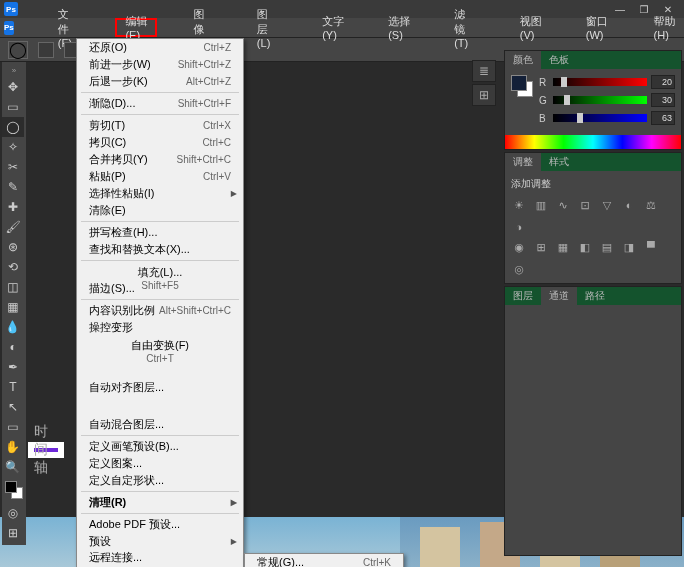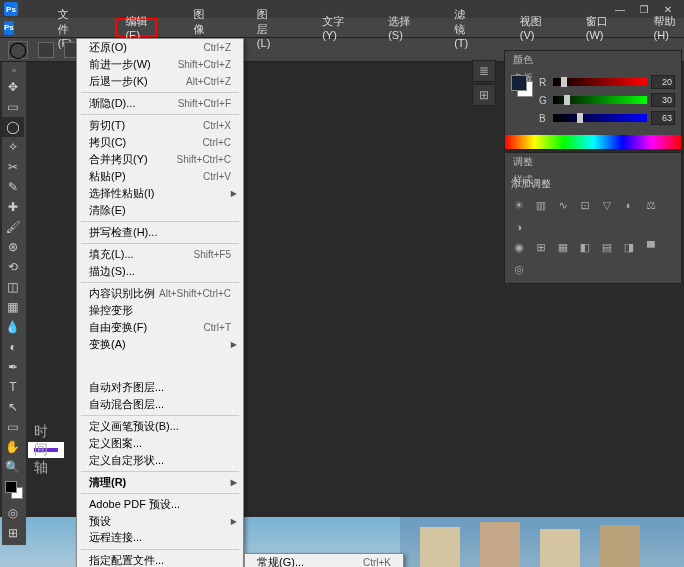--- a/index.html
+++ b/index.html
@@ -45,21 +45,21 @@
   .dd-short { color: #666; font-size: 10px; }
   .dd-item .label { flex: 1; }
   
   
   .submenu { position: absolute; left: 244px; top: 553px; width: 160px; background: #f0f0f0; border: 1px solid #888; box-shadow: 2px 2px 4px rgba(0,0,0,0.4); z-index: 101; }
   .submenu .dd-item { position: relative; }
   
   
   .right { position: absolute; right: 2px; top: 50px; width: 178px; display: flex; flex-direction: column; gap: 2px; }
   .panel { background: #454545; border: 1px solid #222; }
-  .panel-tabs { display: flex; background: #14532d; height: 18px; flex-direction: column; }
+  .panel-tabs { display: flex; background: #14532d; height: 18px; }
   .ptab { color: #bbb; font-size: 10px; padding: 2px 8px; cursor: pointer; }
   .ptab.active { background: #454545; }
   
   .color-body { padding: 6px; display: flex; gap: 6px; }
   .color-swatches { width: 22px; height: 22px; position: relative; }
   .color-swatches .fg { width: 16px; height: 16px; background: #132038; border: 1px solid #888; position: absolute; top: 0; left: 0; z-index: 2; }
   .color-swatches .bg { width: 16px; height: 16px; background: #fff; border: 1px solid #888; position: absolute; bottom: 0; right: 0; }
   .sliders { flex: 1; display: flex; flex-direction: column; gap: 4px; }
   .slider-row { display: flex; align-items: center; gap: 4px; }
   .slider-row .lbl { width: 10px; color: #ccc; font-size: 10px; }
@@ -201,47 +201,47 @@
     <div class="dd-item sub" style="position: relative;">
       <span class="label">选择性粘贴(I)</span>
     </div>
     <div class="dd-item" style="position: relative;">
       <span class="label">清除(E)</span>
     </div>
     <div class="dd-sep"></div>
     <div class="dd-item" style="position: relative;">
       <span class="label">拼写检查(H)...</span>
     </div>
-    <div class="dd-sep"></div>
-    <div class="dd-item" style="position: relative;">
+    <div class="dd-item" style="position: relative;">
+      <span class="label">查找和替换文本(X)...</span>
+    </div>
+    <div class="dd-sep"></div>
+    <div class="dd-item" style="position: relative; flex-direction: column;">
       <span class="label">填充(L)...</span>
       <span class="dd-short">Shift+F5</span>
     </div>
     <div class="dd-item" style="position: relative; justify-content: center;">
       <span class="label">描边(S)...</span>
     </div>
     <div class="dd-sep"></div>
     <div class="dd-item" style="position: relative;">
       <span class="label">内容识别比例</span>
       <span class="dd-short">Alt+Shift+Ctrl+C</span>
     </div>
     <div class="dd-item" style="position: relative;">
       <span class="label">操控变形</span>
     </div>
-    <div class="dd-item" style="position: relative;">
+    <div class="dd-item" style="position: relative; flex-direction: column;">
       <span class="label">自由变换(F)</span>
       <span class="dd-short">Ctrl+T</span>
     </div>
-    <div class="dd-item sub" style="position: relative;">
-      <span class="label">变换(A)</span>
-    </div>
     <div class="dd-item" style="position: relative; margin-top: 26px;">
       <span class="label">自动对齐图层...</span>
     </div>
-    <div class="dd-item" style="position: relative;">
+    <div class="dd-item" style="position: relative; margin-top: 20px;">
       <span class="label">自动混合图层...</span>
     </div>
     <div class="dd-sep"></div>
     <div class="dd-item" style="position: relative;">
       <span class="label">定义画笔预设(B)...</span>
     </div>
     <div class="dd-item" style="position: relative;">
       <span class="label">定义图案...</span>
     </div>
     <div class="dd-item" style="position: relative;">
@@ -340,20 +340,28 @@
         <div class="adj-icon">▦</div>
         <div class="adj-icon">◧</div>
         <div class="adj-icon">▤</div>
         <div class="adj-icon">◨</div>
         <div class="adj-icon">▀</div>
         <div class="adj-icon">◎</div>
       </div>
     </div>
   </div>
 
+  <div class="panel">
+    <div class="panel-tabs">
+      <div class="ptab">图层</div>
+      <div class="ptab active">通道</div>
+      <div class="ptab">路径</div>
+    </div>
+    <div class="layers-body"></div>
+  </div>
 </div>
 
 <div class="desktop">
   <div class="desktop-img">
     <div class="building" style="left:20px;height:40px"></div>
     <div class="building" style="left:80px;height:45px;background:#c4a888"></div>
     <div class="building" style="left:140px;height:38px"></div>
     <div class="building" style="left:200px;height:42px;background:#b8a078"></div>
   </div>
 </div>

